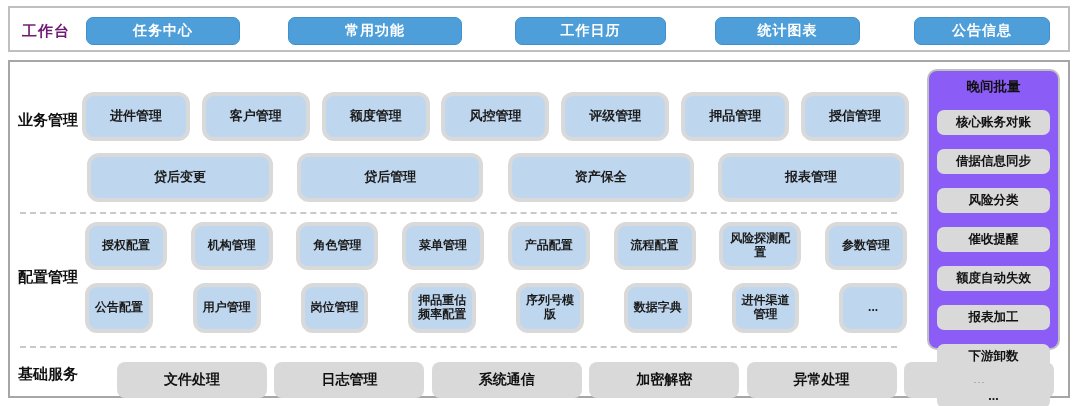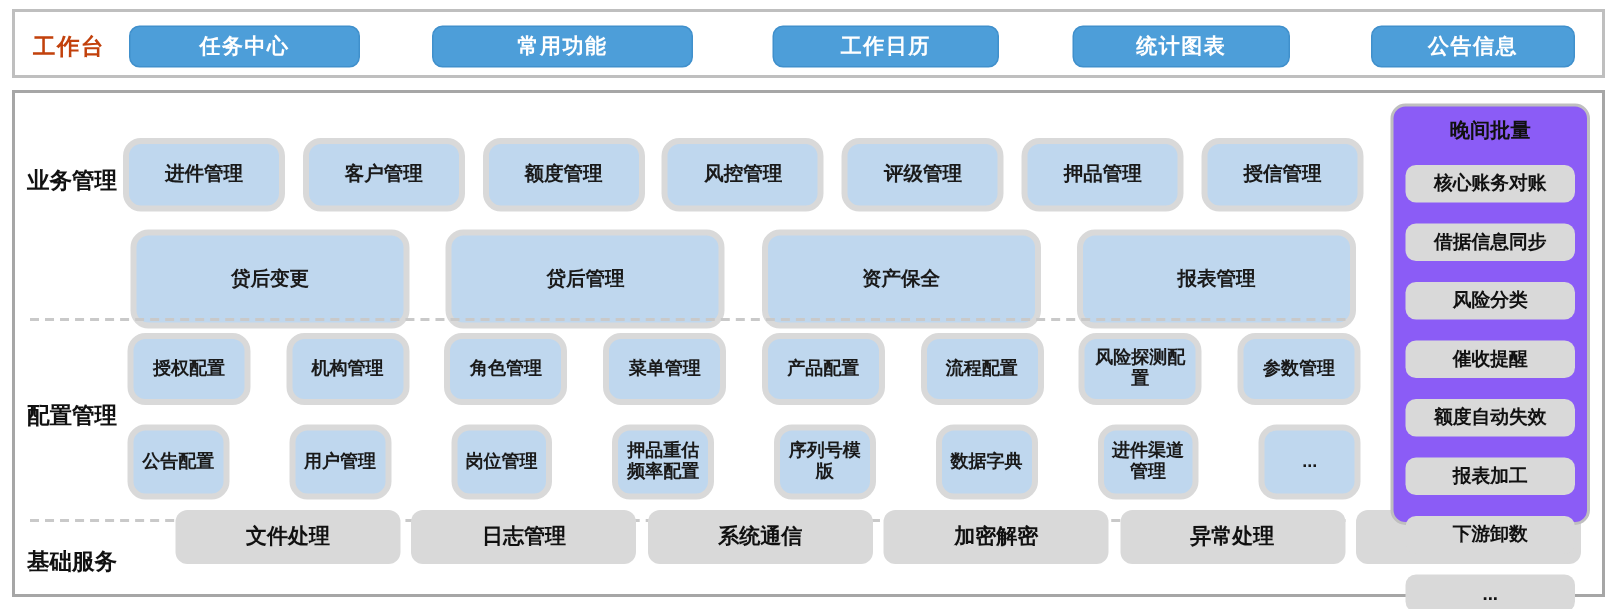--- a/index.html
+++ b/index.html
@@ -20,21 +20,21 @@
     left: 8px; top: 6px;
     width: 1062px; height: 46px;
     border: 2px solid #BFBFBF;
     background: #ffffff;
   }
   .tb-label {
     position: absolute;
     left: 12px; top: 14px;
     font-size: 15px;
     font-weight: bold;
-    color: #c2410c;
+    color: #701a75;
     letter-spacing: 1px;
   }
   .tbtn {
     position: absolute;
     top: 9px; height: 28px;
     background: #4D9ED9;
     border: 1px solid #4090CC;
     border-radius: 7px;
     color: #ffffff;
     font-size: 14px;
@@ -65,24 +65,24 @@
   }
   .lbl-biz  { top: 49px;  }
   .lbl-cfg  { top: 206px; }
   .lbl-base { top: 303px; }
   .row {
     position: absolute;
     display: flex;
     justify-content: space-between;
   }
   .biz1 { left: 72px; top: 30px;  width: 827px; height: 49px; }
-  .biz2 { left: 77px; top: 91px;  width: 817px; height: 66px; }
+  .biz2 { left: 77px; top: 91px;  width: 817px; height: 49px; }
   .cfg1 { left: 75px; top: 160px; width: 822px; height: 48px; }
   .cfg2 { left: 75px; top: 221px; width: 822px; height: 50px; gap: 40px; }
-  .base-row { left: 70px; top: 278px; width: 974px; height: 36px; padding-left: 37px; }
+  .base-row { left: 70px; top: 300px; width: 974px; height: 36px; padding-left: 37px; }
   .mod {
     background: #BFD7EE;
     border: 4px solid #D9D9D9;
     border-radius: 12px;
     display: flex; align-items: center; justify-content: center;
     text-align: center;
     font-size: 13px;
     font-weight: bold;
     line-height: 1.15;
     color: #1a1a1a;

